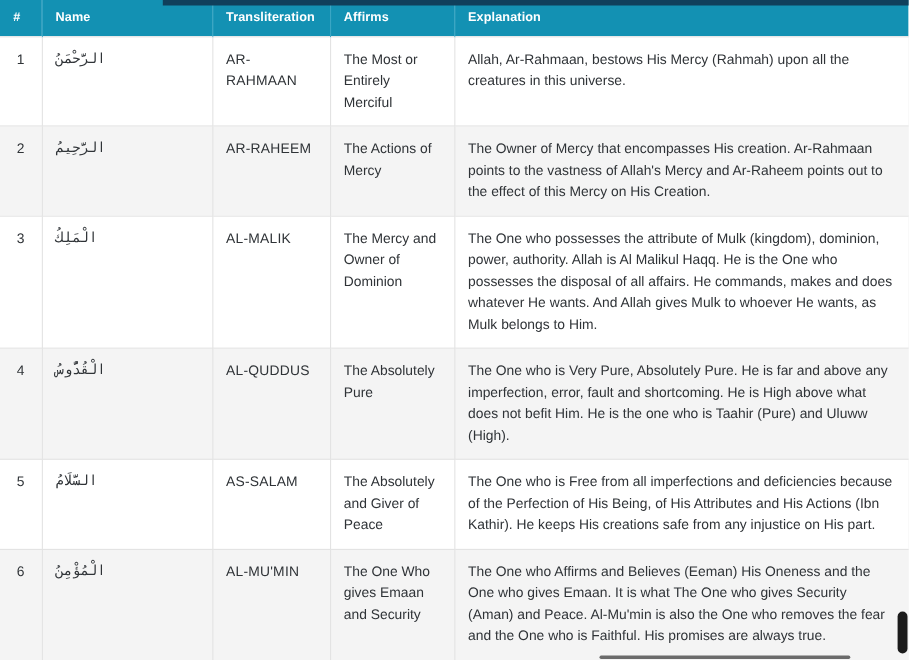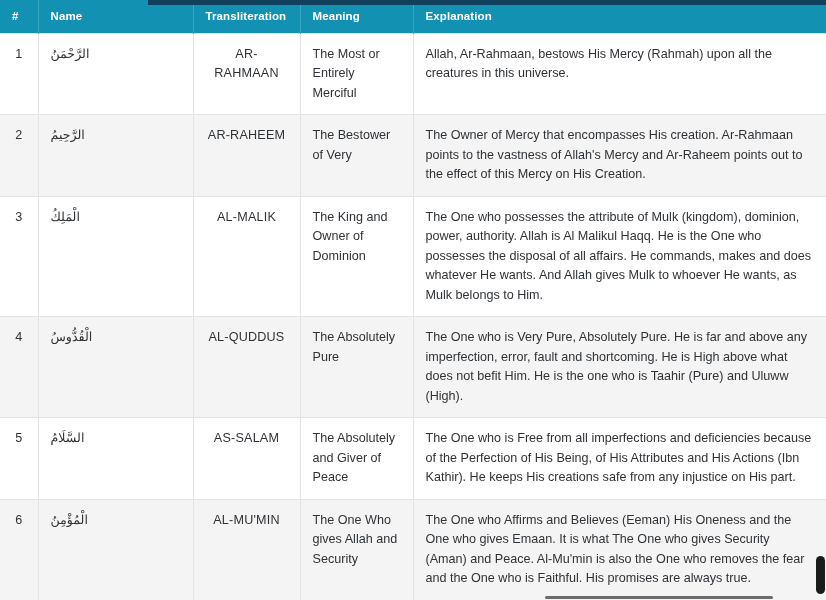--- a/index.html
+++ b/index.html
@@ -89,30 +89,29 @@
     padding-top: 20px;
     border-right: 1px solid #e3e3e3;
   }
   td.col-name {
     font-size: 21px;
     direction: rtl;
     text-align: left;
     color: #111416;
     padding-top: 14px;
     padding-left: 18px;
-    font-family: Liberation Sans, sans-serif;
+    font-family: Liberation Mono, monospace;
     line-height: 1.45;
   }
   td.col-name .arabic { display: inline-block; }
   td.col-trans {
     font-size: 12.6px;
     color: #2f3337;
     padding-top: 18px;
     letter-spacing: 0.2px;
-    text-align: center;
   }
   td.col-mean {
     font-size: 12.6px;
     color: #2f3337;
     padding-top: 18px;
     margin-left: 36px;
   }
   td.col-expl {
     font-size: 12.6px;
     color: #2f3337;
@@ -172,65 +171,65 @@
         <col class="c-name">
         <col class="c-trans">
         <col class="c-mean">
         <col class="c-expl">
     </colgroup>
     <thead>
       <tr>
         <th>#</th>
         <th>Name</th>
         <th>Transliteration</th>
-        <th>Meaning</th>
+        <th>Affirms</th>
         <th>Explanation</th>
       </tr>
     </thead>
     <tbody id="table-body">
         <tr class="plain">
           <td class="col-idx">1</td>
           <td class="col-name"><span class="arabic">الرَّحْمَنُ</span></td>
           <td class="col-trans">AR-RAHMAAN</td>
           <td class="col-mean">The Most or Entirely Merciful</td>
           <td class="col-expl">Allah, Ar-Rahmaan, bestows His Mercy (Rahmah) upon all the creatures in this universe.</td>
         </tr>
         <tr class="stripe">
           <td class="col-idx">2</td>
           <td class="col-name"><span class="arabic">الرَّحِيمُ</span></td>
           <td class="col-trans">AR-RAHEEM</td>
-          <td class="col-mean">The Bestower of Very</td>
+          <td class="col-mean">The Actions of Mercy</td>
           <td class="col-expl">The Owner of Mercy that encompasses His creation. Ar-Rahmaan points to the vastness of Allah's Mercy and Ar-Raheem points out to the effect of this Mercy on His Creation.</td>
         </tr>
         <tr class="plain">
           <td class="col-idx">3</td>
           <td class="col-name"><span class="arabic">الْمَلِكُ</span></td>
           <td class="col-trans">AL-MALIK</td>
-          <td class="col-mean">The King and Owner of Dominion</td>
+          <td class="col-mean">The Mercy and Owner of Dominion</td>
           <td class="col-expl">The One who possesses the attribute of Mulk (kingdom), dominion, power, authority. Allah is Al Malikul Haqq. He is the One who possesses the disposal of all affairs. He commands, makes and does whatever He wants. And Allah gives Mulk to whoever He wants, as Mulk belongs to Him.</td>
         </tr>
         <tr class="stripe">
           <td class="col-idx">4</td>
           <td class="col-name"><span class="arabic">الْقُدُّوسُ</span></td>
           <td class="col-trans">AL-QUDDUS</td>
           <td class="col-mean">The Absolutely Pure</td>
           <td class="col-expl">The One who is Very Pure, Absolutely Pure. He is far and above any imperfection, error, fault and shortcoming. He is High above what does not befit Him. He is the one who is Taahir (Pure) and Uluww (High).</td>
         </tr>
         <tr class="plain">
           <td class="col-idx">5</td>
           <td class="col-name"><span class="arabic">السَّلَامُ</span></td>
           <td class="col-trans">AS-SALAM</td>
           <td class="col-mean">The Absolutely and Giver of Peace</td>
           <td class="col-expl">The One who is Free from all imperfections and deficiencies because of the Perfection of His Being, of His Attributes and His Actions (Ibn Kathir). He keeps His creations safe from any injustice on His part.</td>
         </tr>
         <tr class="stripe">
           <td class="col-idx">6</td>
           <td class="col-name"><span class="arabic">الْمُؤْمِنُ</span></td>
           <td class="col-trans">AL-MU'MIN</td>
-          <td class="col-mean">The One Who gives Allah and Security</td>
+          <td class="col-mean">The One Who gives Emaan and Security</td>
           <td class="col-expl">The One who Affirms and Believes (Eeman) His Oneness and the One who gives Emaan. It is what The One who gives Security (Aman) and Peace. Al-Mu'min is also the One who removes the fear and the One who is Faithful. His promises are always true.</td>
         </tr>
       </tbody>
   </table>
 </div>
 
 <div id="v-scrollbar">
   <div class="thumb"></div>
 </div>
 

